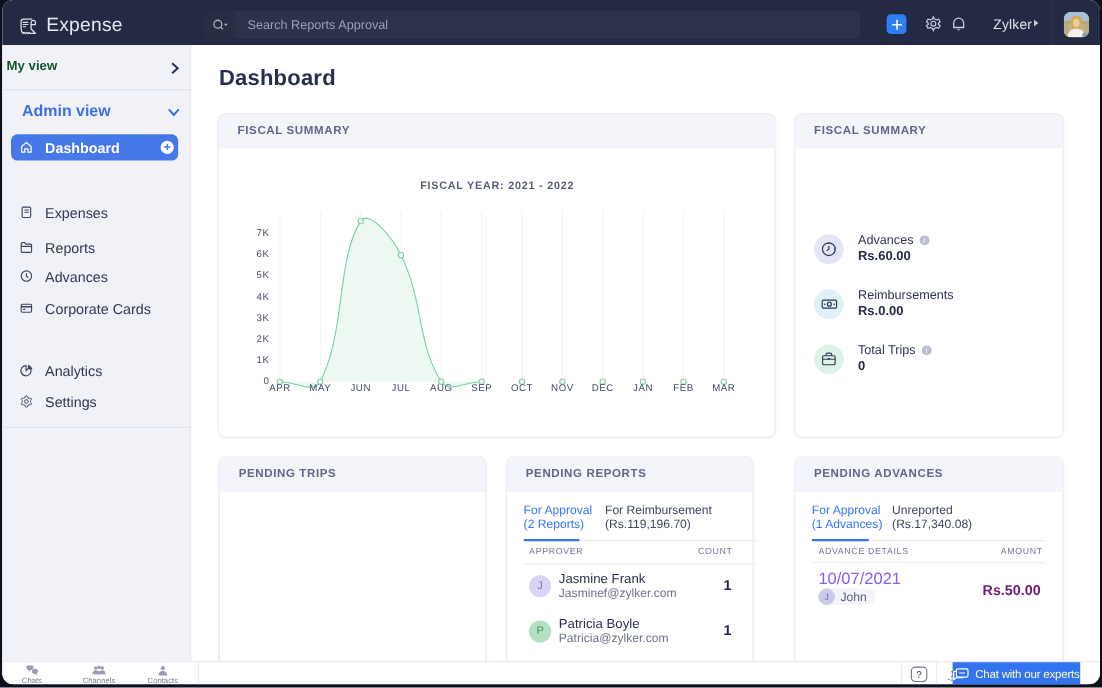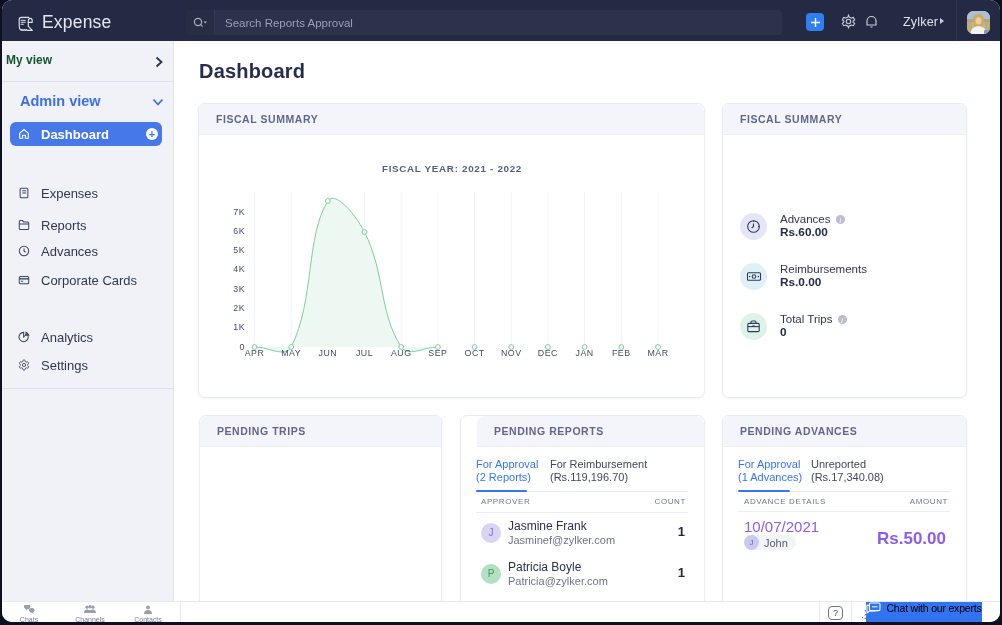--- a/index.html
+++ b/index.html
@@ -59,30 +59,30 @@
   .thdiv { position:absolute; left:15px; width:212px; height:1px; background:#eceef5; }
   .prow { position:absolute; left:0; width:100%; height:32px; }
   .pav { position:absolute; left:20px; top:4px; width:20px; height:20px; border-radius:50%; font-size:10px; text-align:center; line-height:20px; }
   .pname { position:absolute; left:47px; top:0; font-size:12px; color:#2b3050; }
   .pmail { position:absolute; left:47px; top:14.5px; font-size:11px; color:#6e7386; }
   .pcount { position:absolute; right:19px; top:5px; font-size:13px; font-weight:bold; color:#1f2440; }
   .adate { position:absolute; left:21px; top:102px; font-size:15px; color:#8b5cf6; }
   .apill { position:absolute; left:21px; top:119px; height:15px; background:#f3f4f9; border-radius:8px; padding:0 8px 0 0; display:flex; align-items:center; }
   .aav { width:15px; height:15px; border-radius:50%; background:#c9cbee; color:#6b64b8; font-size:8px; text-align:center; line-height:15px; margin-right:5px; }
   .anm { font-size:11px; color:#555b72; }
-  .aamt { position:absolute; right:20px; top:112.5px; font-size:17px; font-weight:bold; color:#8b5cf6; }
+  .aamt { position:absolute; right:20px; top:112.5px; font-size:13px; font-weight:bold; color:#701a75; }
   
   .bottombar { position:absolute; left:0; top:601px; width:100%; height:21px; background:#fff; border-top:1px solid #e8eaf0; }
   .bitem { position:absolute; top:3px; text-align:center; }
   .bitem svg { display:block; margin:0 auto; }
   .blab { font-size:7px; line-height:7px; color:#787d8e; margin-top:1px; }
   .bdiv { position:absolute; top:0; width:1px; height:21px; background:#e8eaf0; }
   .qbox { position:absolute; left:826px; top:3.5px; width:15px; height:14px; border:1px solid #6e7384; border-radius:4px; font-size:9px; color:#40465c; text-align:center; line-height:13px; }
   .skate { position:absolute; left:858px; top:3px; }
-  .chatbtn { position:absolute; left:864px; top:0; width:116px; height:21px; background:#3273f0; display:flex; justify-content:center; color:#000000; }
+  .chatbtn { position:absolute; left:864px; top:0; width:116px; height:21px; background:#3273f0; display:flex; align-items:center; justify-content:center; color:#fef9c3; }
   .chatbtn span { font-size:10.5px; margin-left:5px; letter-spacing:-0.2px; white-space:nowrap; }
 </style>
 </head>
 <body>
 <div class="window">
   <div class="topbar">
     <div class="logo">
       <svg width="16" height="16" viewBox="0 0 16 16" fill="none" stroke="#dfe3ee" stroke-width="1.15" stroke-linejoin="round" stroke-linecap="round">
         <path d="M10.9 1.3 H3.5 C2.2 1.3 1.2 2.3 1.2 3.6 V10 C1.2 12 2 13.6 3.1 14.4 L4 13.5 L5.1 14.5 L6.2 13.5 L7.3 14.5 L8.4 13.5 L9.3 14.4 L14.3 14.4 L10.3 10.4 V6.3"></path>
         <path d="M10.3 6.3 V4.4 A1.95 1.95 0 1 1 14.2 4.4 V6.3 Z"></path>
@@ -297,21 +297,21 @@
         <div class="os-val">0</div>
       </div>
     </div>
 
     <div class="card" style="left:25px; top:374px; width:243px; height:200px;">
       <div class="chead">
           <span>PENDING TRIPS</span>
         </div>
     </div>
 
-    <div class="card" style="left:286px; top:374px; width:245px; height:200px;padding-left:16px;">
+    <div class="card" style="left:286px; top:374px; width:225px; height:200px;">
       <div class="chead">
           <span>PENDING REPORTS</span>
         </div>
       <div class="tabs">
         <div class="tab active" style="left:15px;">For Approval<br>(2 Reports)</div>
         <div class="tab" style="left:89px;">For Reimbursement<br>(Rs.119,196.70)</div>
         <div class="tabline" style="left:15px; width:212px;"></div>
         <div class="tabsel" style="left:15px; width:51px;"></div>
       </div>
       <div class="th" style="top:81px;">

